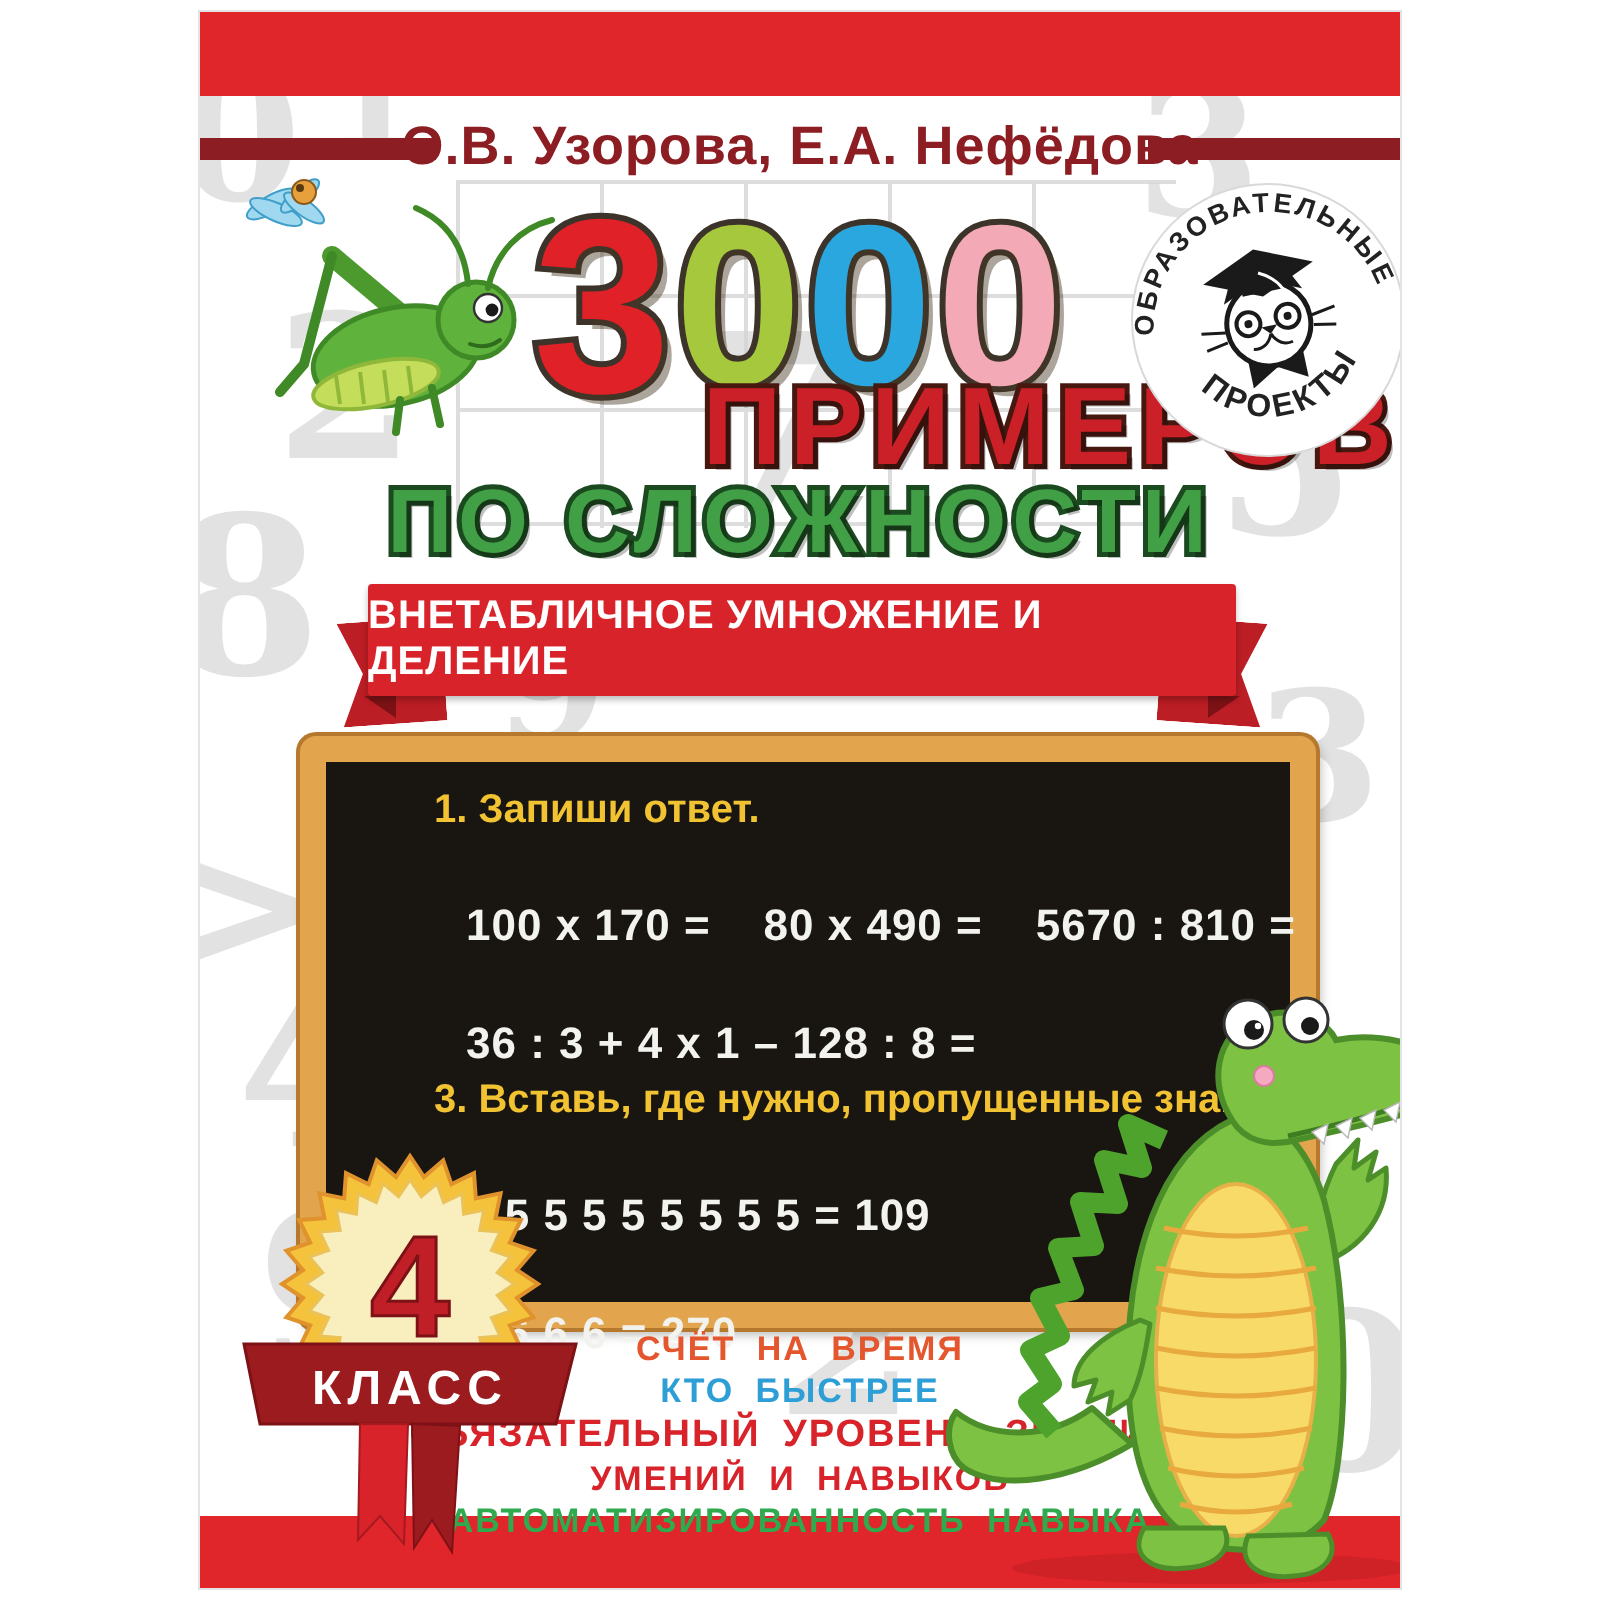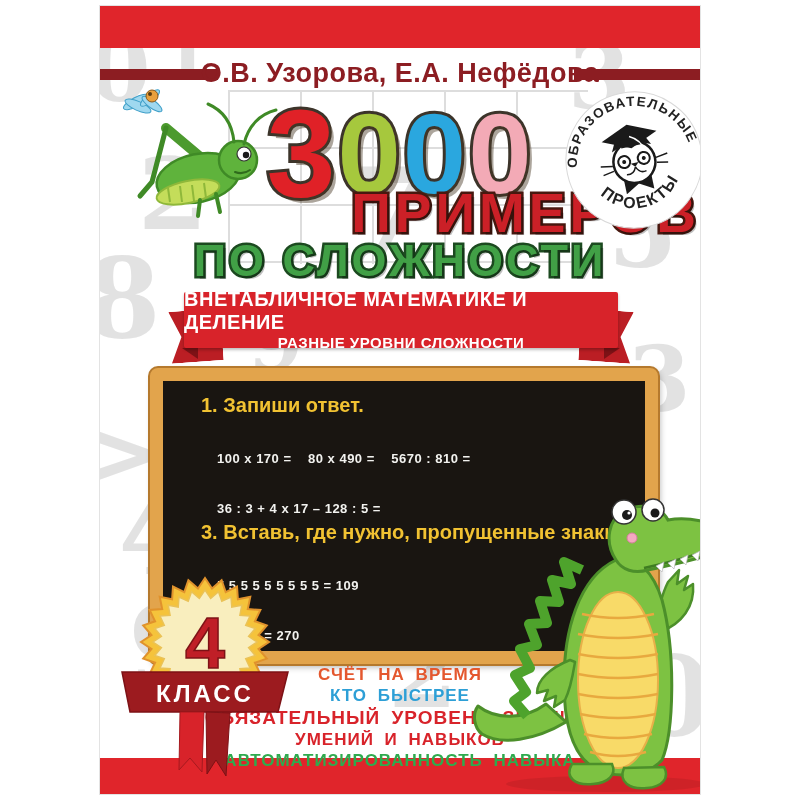--- a/index.html
+++ b/index.html
@@ -53,25 +53,25 @@
   .fold-right{right:12px;clip-path:polygon(0 0,100% 0,0 100%);}
   .ribbon-main{position:absolute;left:14px;top:0;width:434px;height:56px;background:#d8232a;
       border-radius:2px;display:flex;flex-direction:column;justify-content:center;align-items:center;
       box-shadow:0 2px 3px rgba(0,0,0,.25);}
   .ribbon-line1{color:#fff;font-weight:bold;font-size:20px;letter-spacing:.5px;line-height:1.15;}
   .ribbon-line2{color:#fff;font-weight:bold;font-size:15px;letter-spacing:.5px;line-height:1.2;}
   
   .blackboard{position:absolute;left:50px;top:362px;width:508px;height:296px;z-index:2;
       background:#191511;border:13px solid #e2a44c;border-radius:8px;
       box-shadow:0 0 0 2px #b5792d,2px 3px 6px rgba(0,0,0,.3);box-sizing:border-box;}
-  .board-content{padding:14px 8px 6px 38px;}
+  .board-content{padding:14px 8px 6px 54px;}
   .board-line{white-space:pre;line-height:1.0;margin-bottom:7px;
       font-family:"Liberation Sans",sans-serif;font-weight:bold;}
   .board-task{color:#f1c232;font-size:20px;}
-  .board-expr{color:#f2f2ef;font-size:13px;padding-left:16px;letter-spacing:.5px;margin-top:37px;}
+  .board-expr{color:#f2f2ef;font-size:22px;padding-left:16px;letter-spacing:.5px;margin-top:37px;}
   .chalk{position:absolute;left:38px;bottom:6px;width:48px;height:9px;background:#fdfdfd;
          border-radius:4px;box-shadow:1px 1px 2px rgba(0,0,0,.5);}
   
   .badge{position:absolute;left:20px;top:570px;width:170px;height:208px;z-index:5;}
   
   .croc{position:absolute;left:366px;top:476px;width:278px;height:312px;z-index:6;}
   
   .grasshopper{position:absolute;left:6px;top:74px;width:184px;height:152px;z-index:3;}
   
   .logo{position:absolute;left:462px;top:82px;width:144px;height:144px;z-index:3;
@@ -126,30 +126,29 @@
 
     <div class="title-primerov">ПРИМЕРОВ</div>
     <div class="title-matematike">ПО СЛОЖНОСТИ</div>
 
     <div class="ribbon">
       <div class="ribbon-wing wing-left"></div>
       <div class="ribbon-wing wing-right"></div>
       <div class="ribbon-fold fold-left"></div>
       <div class="ribbon-fold fold-right"></div>
       <div class="ribbon-main">
-        <div class="ribbon-line1">ВНЕТАБЛИЧНОЕ МАТЕМАТИКЕ И ДЕЛЕНИЕ</div>
-        <div class="ribbon-line2">РАЗНЫЕ УРОВНИ СЛОЖНОСТИ</div>
+        <div class="ribbon-line1">ВНЕТАБЛИЧНОЕ УМНОЖЕНИЕ И ДЕЛЕНИЕ</div>
       </div>
     </div>
 
     <div class="blackboard">
       <div class="board-content">
         <div class="board-line board-task">1. Запиши ответ.</div>
         <div class="board-line board-expr">100 x 170 =    80 x 490 =    5670 : 810 =</div>
-        <div class="board-line board-expr">36 : 3 + 4 x 17 – 128 : 5 =</div>
+        <div class="board-line board-expr">36 : 3 + 4 x 1 – 128 : 8 =</div>
         <div class="board-line board-task">3. Вставь, где нужно, пропущенные знаки.</div>
         <div class="board-line board-expr">5 5 5 5 5 5 5 5 5 = 109</div>
         <div class="board-line board-expr">6 6 6 6 = 270</div>
       </div>
       <div class="chalk"></div>
     </div>
 
     <div class="badge">
       <svg width="170" height="208" viewBox="0 0 170 208">
         <polygon fill="#f5c33b" stroke="#e0922c" stroke-width="2" points="85.0,2.0 92.0,12.5 101.6,4.2 105.7,16.1 117.0,10.6 117.9,23.2 130.3,20.7 127.8,33.1 140.4,34.0 134.9,45.3 146.8,49.4 138.5,59.0 149.0,66.0 138.5,73.0 146.8,82.6 134.9,86.7 140.4,98.0 127.8,98.9 130.3,111.3 117.9,108.8 117.0,121.4 105.7,115.9 101.6,127.8 92.0,119.5 85.0,130.0 78.0,119.5 68.4,127.8 64.3,115.9 53.0,121.4 52.1,108.8 39.7,111.3 42.2,98.9 29.6,98.0 35.1,86.7 23.2,82.6 31.5,73.0 21.0,66.0 31.5,59.0 23.2,49.4 35.1,45.3 29.6,34.0 42.2,33.1 39.7,20.7 52.1,23.2 53.0,10.6 64.3,16.1 68.4,4.2 78.0,12.5"></polygon>

